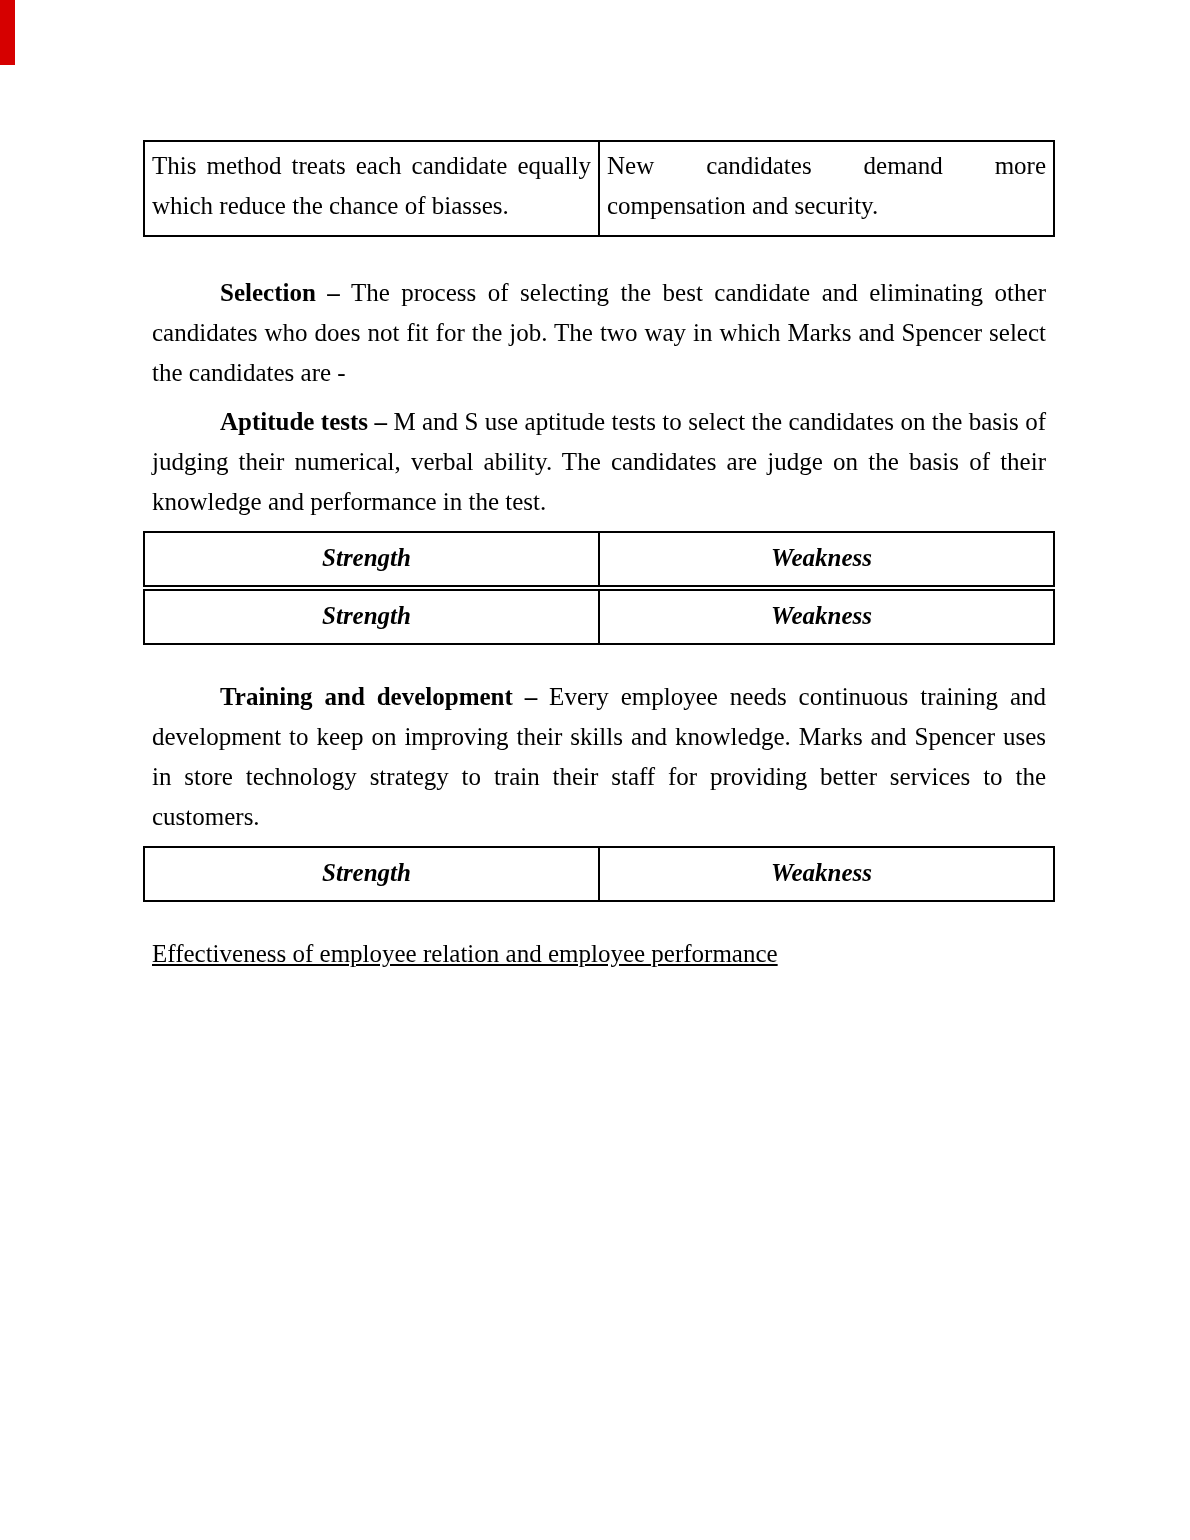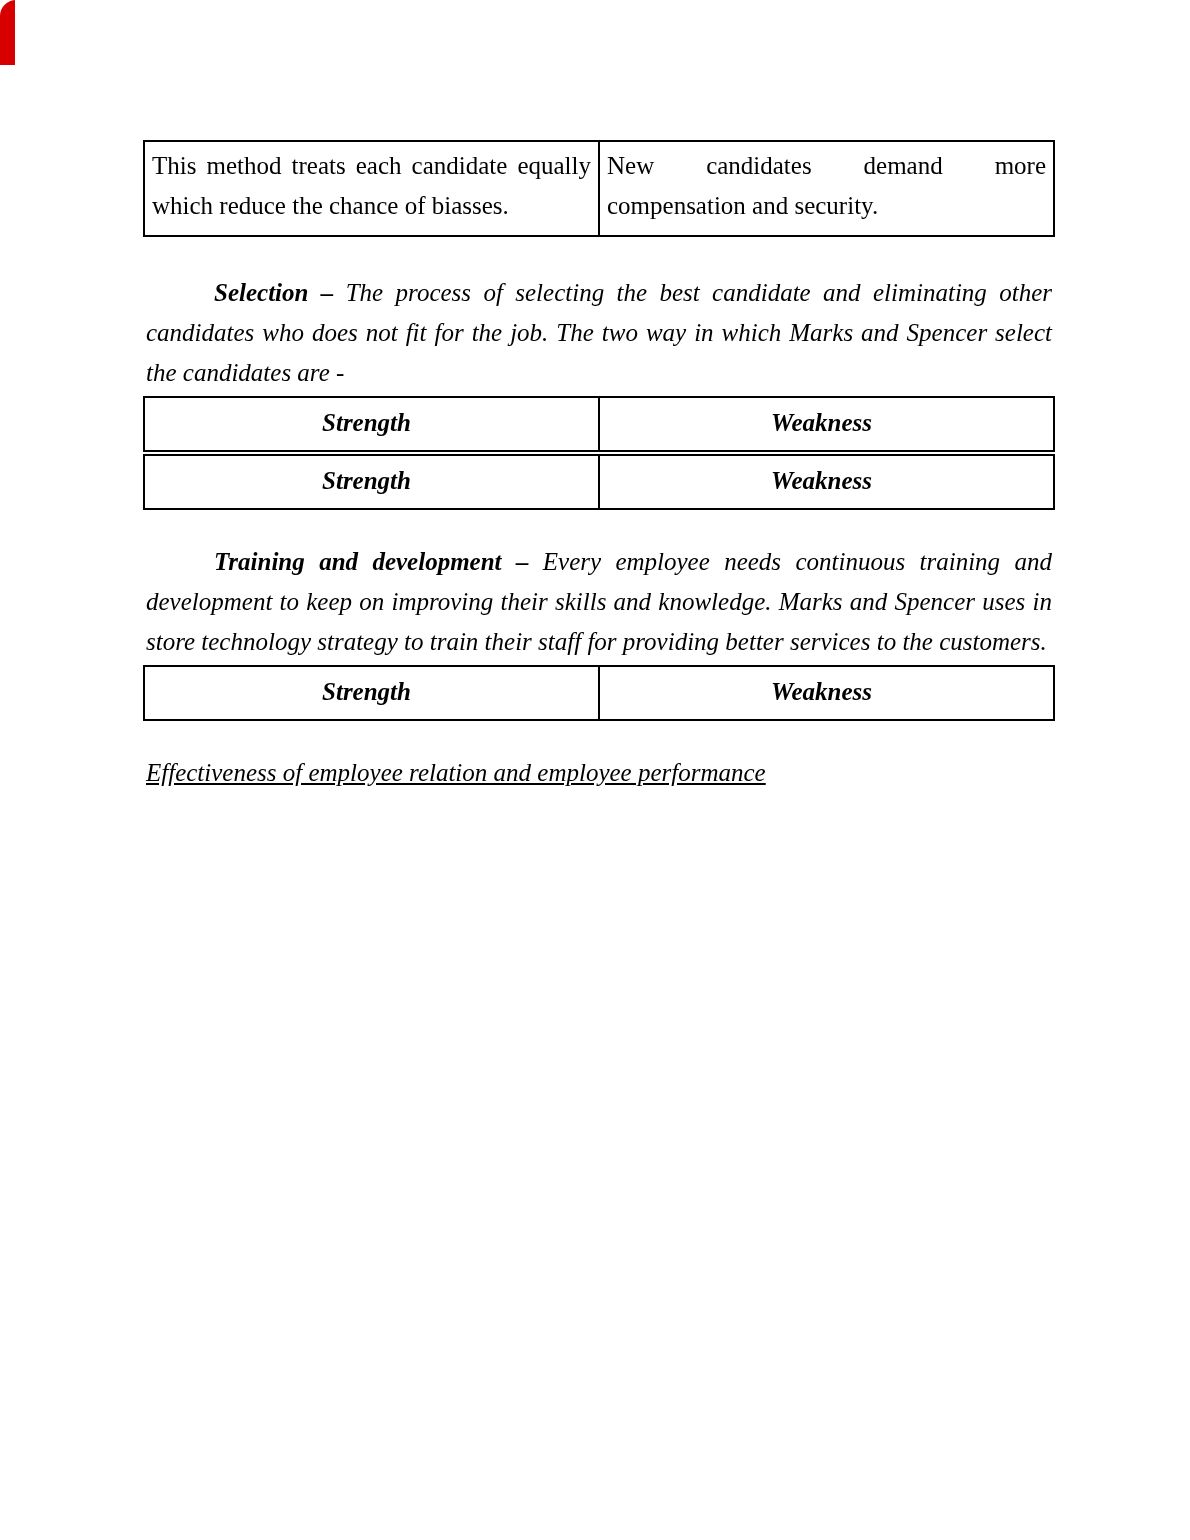--- a/index.html
+++ b/index.html
@@ -6,21 +6,20 @@
   .page {
     position: relative;
     width: 1190px;
     height: 1540px;
     background: #ffffff;
     font-family: "Liberation Serif", "DejaVu Serif", serif;
     font-size: 25px;
     line-height: 40px;
     color: #000000;
     overflow: hidden;
-    border-radius: 16px;
   }
   .red-bar {
     position: absolute;
     left: 0;
     top: 0;
     width: 15px;
     height: 65px;
   }
   .content {
     position: absolute;
@@ -40,21 +39,21 @@
     vertical-align: top;
     text-align: justify;
     padding: 4px 7px 9px 7px;
   }
   th {
     text-align: center;
     font-weight: bold;
     font-style: italic;
     padding: 5px 17px 7px 7px;
   }
-  p { margin: 3px; text-align: justify; font-style: italic; }
+  p { margin: 9px; text-align: justify; }
   .para-lead { margin-top: 2px; text-indent: 68px; }
   .para-first { margin-top: 36px; text-indent: 68px; }
   .gap-after-table { margin-top: 32px; }
   .lead { font-weight: bold; }
   .section-heading {
     margin-top: 32px;
     text-decoration: underline;
     text-align: left;
   }
   .final-para { margin-top: 0; }
@@ -72,20 +71,21 @@
       <tbody>
           <tr>
         <td>This method treats each candidate equally which reduce the chance of biasses.</td>
         <td>New candidates demand more compensation and security.</td>
       </tr>
     </tbody>
       </table>
 
     <p class="para-first"><span class="lead">Selection –</span><span> The process of selecting the best candidate and eliminating other candidates who does not fit for the job. The two way in which Marks and Spencer select the candidates are -</span></p>
 
+    <p class="para-lead"><span class="lead">Aptitude tests –</span><span> M and S use aptitude tests to select the candidates on the basis of judging their numerical, verbal ability. The candidates are judge on the basis of their knowledge and performance in the test.</span></p>
 
     <table class="tbl">
       <tbody>
           <tr>
         <th>Strength</th>
         <th>Weakness</th>
       </tr>
     </tbody>
       </table>
 

